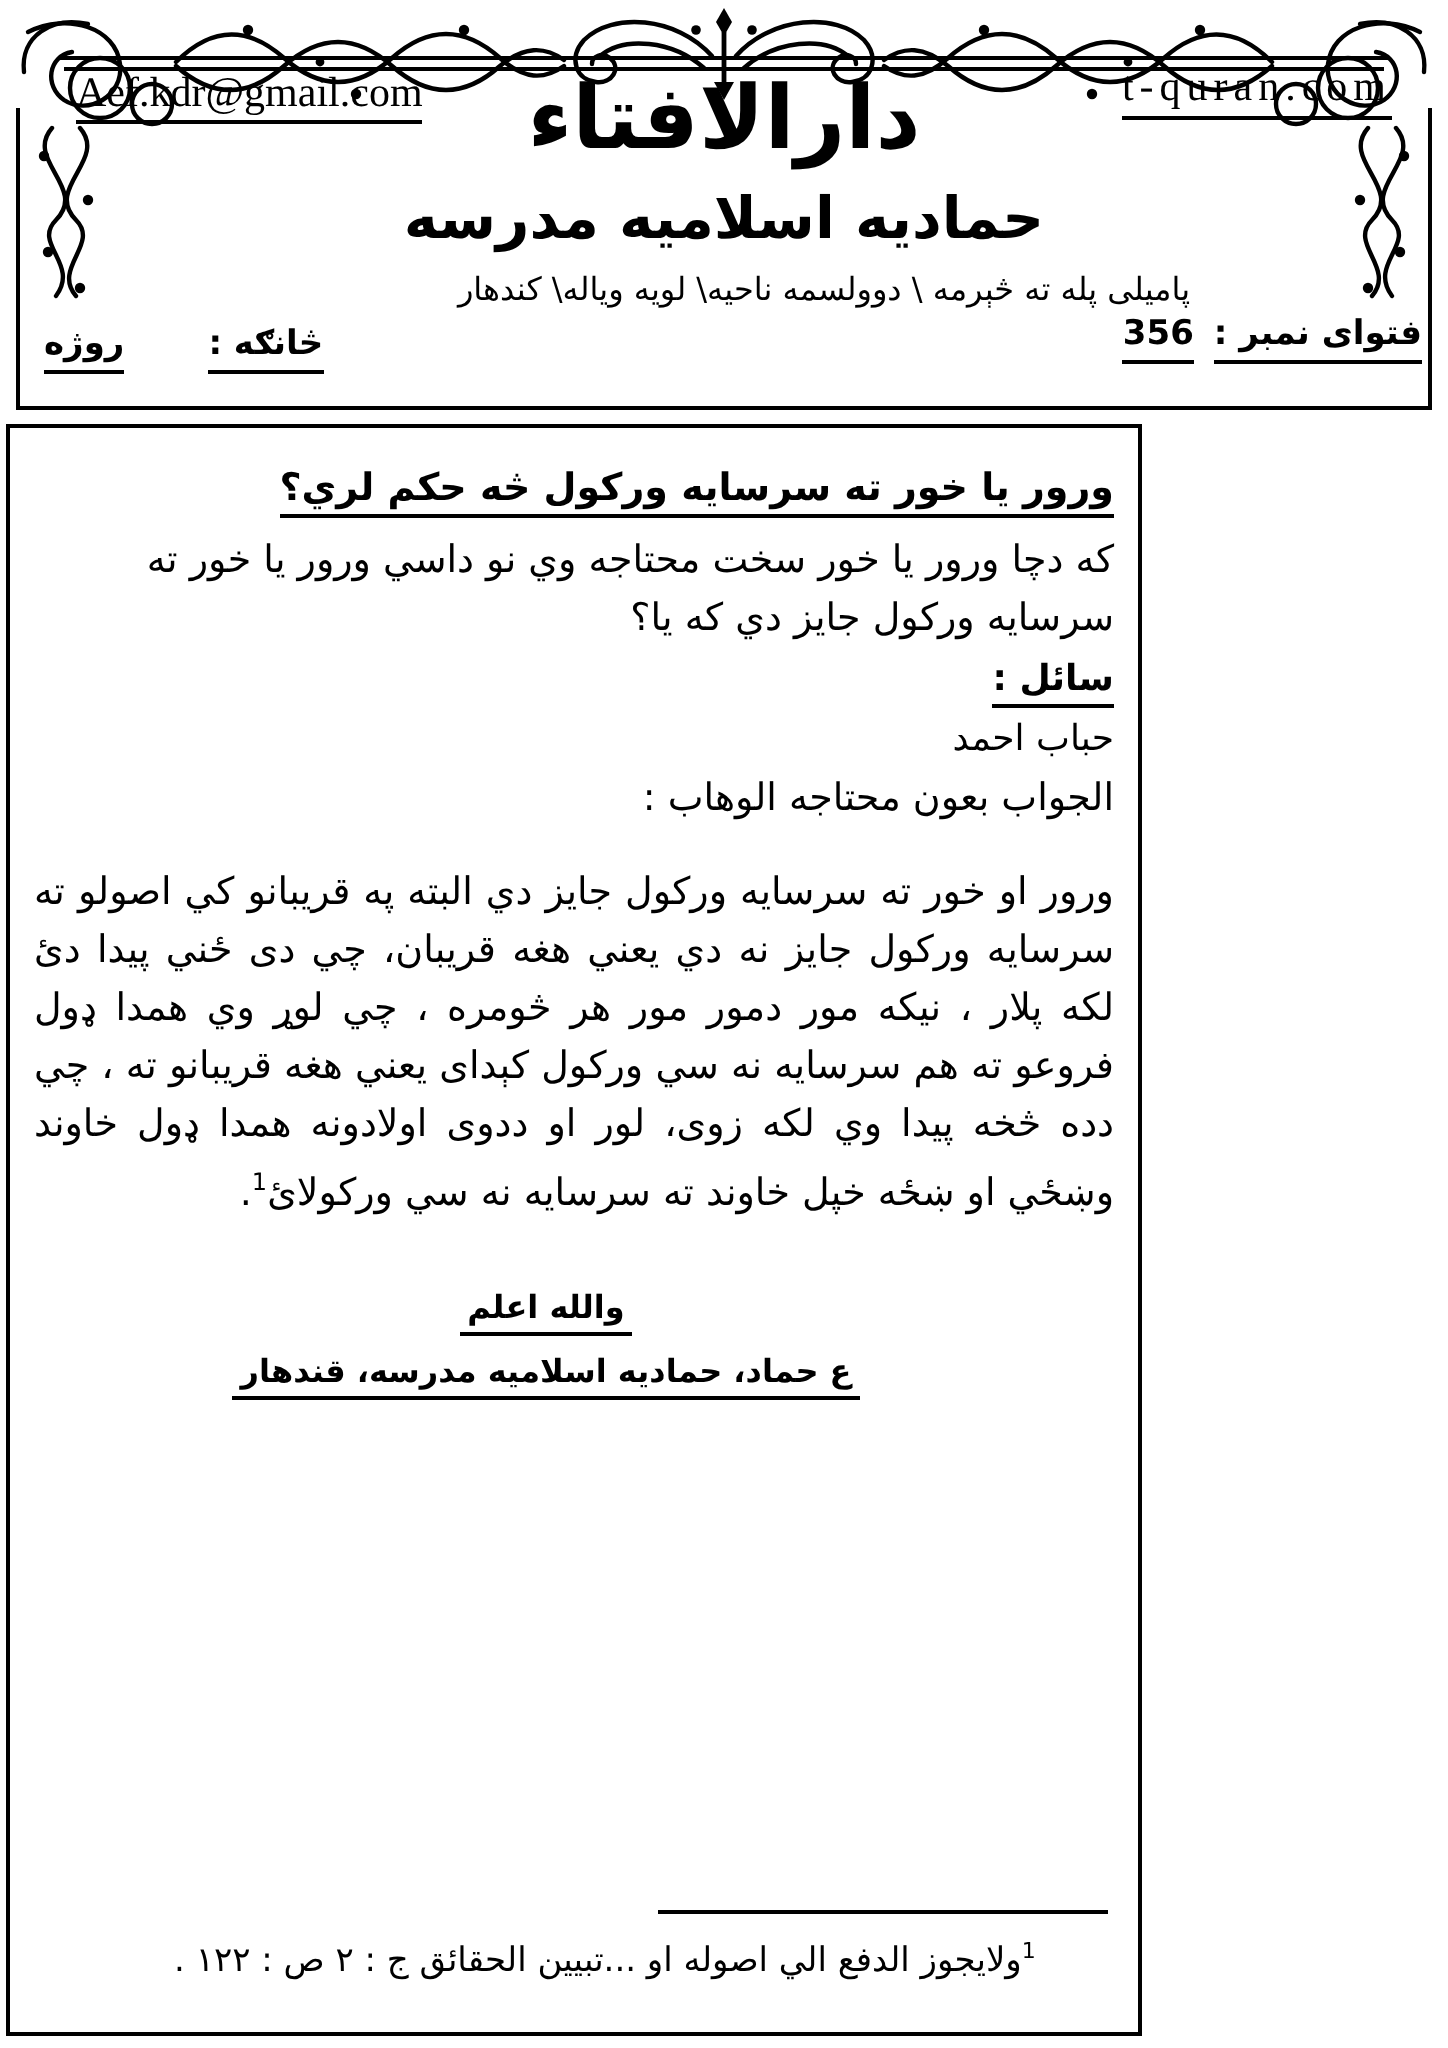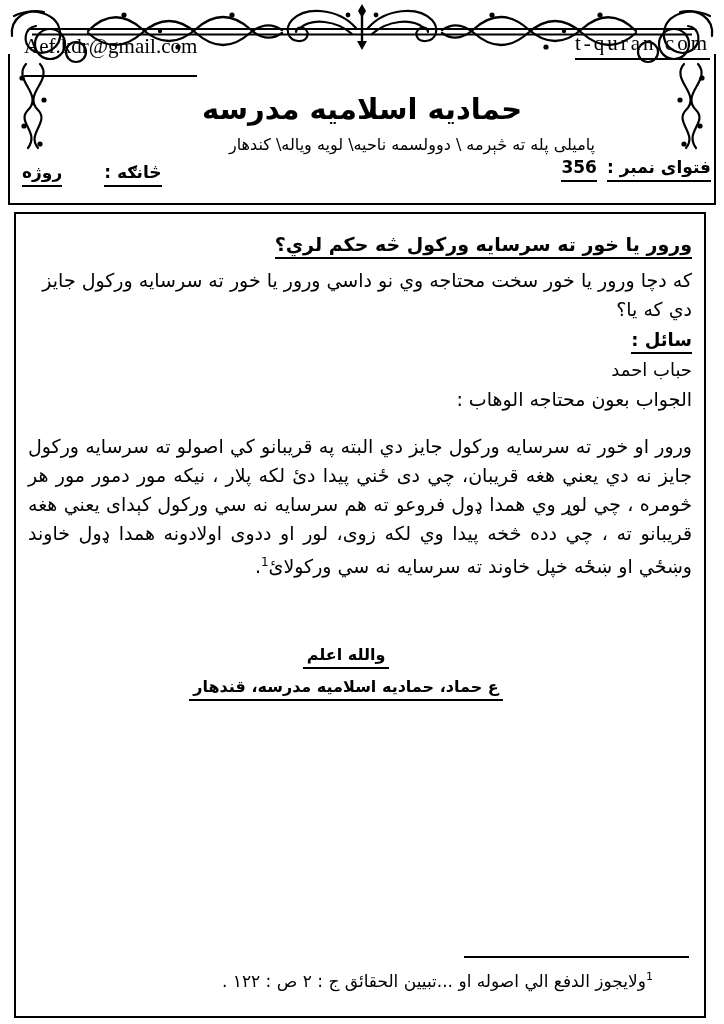--- a/index.html
+++ b/index.html
@@ -8,25 +8,25 @@
     font-family:"DejaVu Sans",sans-serif;overflow:hidden;
   }
   
   .ornament{position:absolute;top:0;left:0;pointer-events:none;}
   .hdr-side{position:absolute;top:54px;height:150px;width:0;border-left:2px solid #000;}
   .hdr-side.left{left:8px;}
   .hdr-side.right{left:714px;}
   .hdr-bottom{position:absolute;top:203px;left:8px;width:708px;border-top:2px solid #000;}
   
   .email{
-    position:absolute;left:24px;top:34px;font-family:"Liberation Serif",serif;
-    font-size:21px;border-bottom:2px solid #000;padding-bottom:16px;
+    position:absolute;left:38px;top:34px;font-family:"Liberation Serif",serif;
+    font-size:21px;border-bottom:2px solid #000;padding-bottom:1px;
   }
   .website{
-    position:absolute;right:14px;top:31px;font-family:"Liberation Serif",serif;
+    position:absolute;right:28px;top:31px;font-family:"Liberation Serif",serif;
     font-size:21px;letter-spacing:3px;border-bottom:2px solid #000;padding-bottom:2px;
   }
   .title{
     position:absolute;top:34px;left:0;width:100%;text-align:center;
     font-size:44px;font-weight:bold;direction:rtl;
   }
   .subtitle{
     position:absolute;top:92px;left:0;width:100%;text-align:center;
     font-size:29px;font-weight:bold;direction:rtl;
   }
@@ -39,21 +39,21 @@
   }
   .fatwa-line .u{border-bottom:2px solid #000;padding-bottom:3px;}
   .fatwa-line .val{margin-right:10px;}
   .category-line{
     position:absolute;top:162px;left:22px;direction:rtl;font-size:17px;font-weight:bold;
   }
   .category-line .u{border-bottom:2px solid #000;padding-bottom:3px;margin-top:16px;}
   .category-line .val{margin-right:42px;}
   
   .content-box{
-    position:absolute;left:14px;top:212px;width:692px;height:806px;box-sizing:border-box;
+    position:absolute;left:3px;top:212px;width:568px;height:806px;box-sizing:border-box;
     border:2px solid #000;direction:rtl;padding:16px 12px 0 12px;font-size:19px;
   }
   .q-heading{font-weight:bold;line-height:28px;}
   .q-heading .u{border-bottom:2px solid #000;padding-bottom:2px;}
   .q-text{margin-top:8px;line-height:29px;}
   .sael{margin-top:5px;font-weight:bold;font-size:18px;}
   .sael .u{border-bottom:2px solid #000;padding-bottom:2px;}
   .q-name{margin-top:9px;font-size:18px;text-align:right;}
   .a-heading{margin-top:8px;}
   .answer{margin-top:22px;line-height:29px;text-align:justify;}
@@ -115,20 +115,21 @@
     </g>
     <path d="M362,16 V44" stroke="#000" stroke-width="2.4" fill="none"></path>
   </svg>
 
   <div class="hdr-side left"></div>
   <div class="hdr-side right"></div>
   <div class="hdr-bottom"></div>
 
   <a class="email">Aef.kdr@gmail.com</a>
   <a class="website">t-quran.com</a>
+  <div class="title">دارالافتاء</div>
   <div class="subtitle">حماديه اسلاميه مدرسه</div>
   <div class="address">پامیلی پله ته څېرمه \ دوولسمه ناحیه\ لویه ویاله\ کندهار</div>
 
   <div class="fatwa-line">
     <span class="u">فتوای نمبر :</span><span class="u val">356</span>
   </div>
 
   <div class="category-line">
     <span class="u">څانګه :</span><span class="u val">روژه</span>
   </div>

